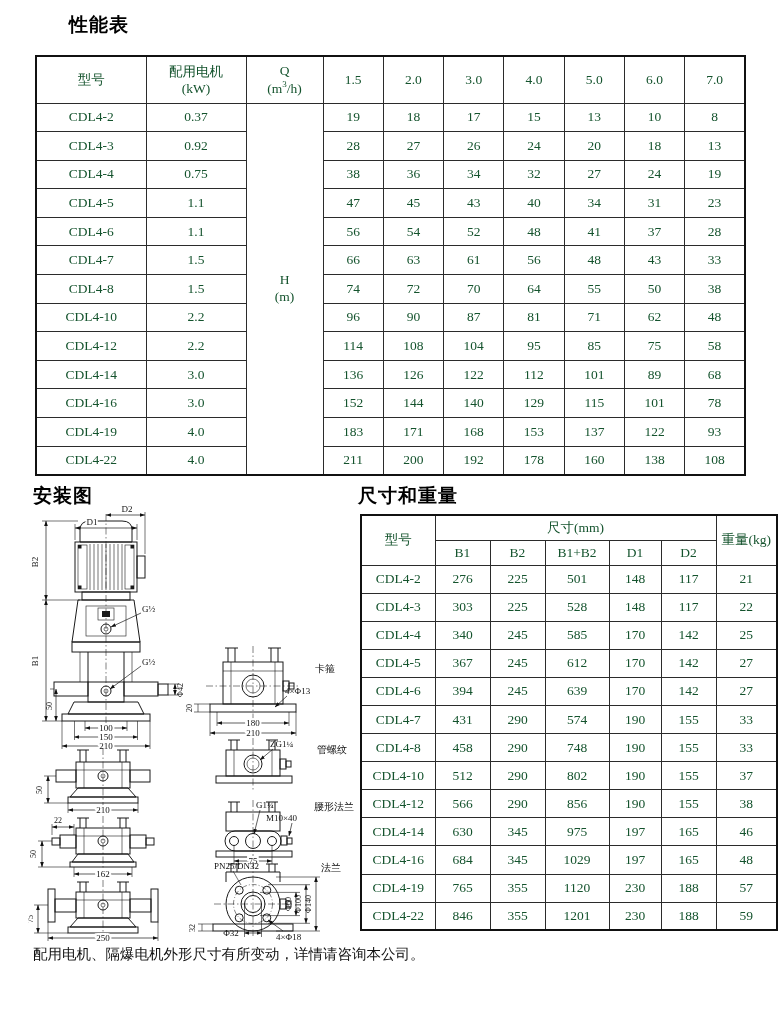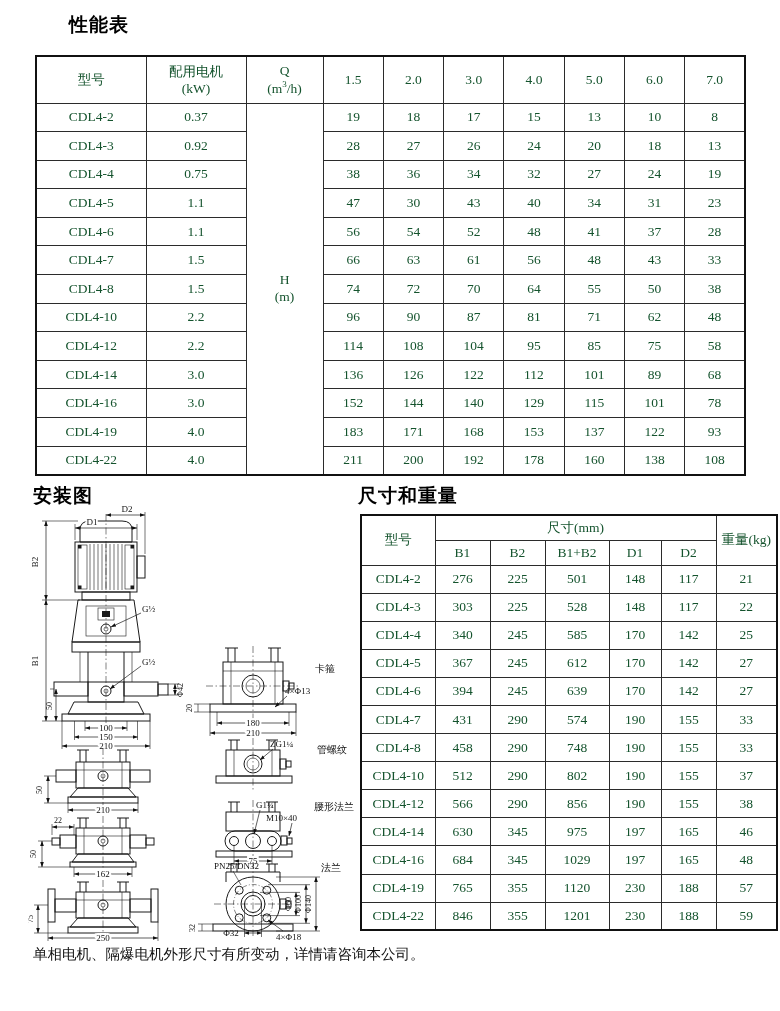--- a/index.html
+++ b/index.html
@@ -118,21 +118,21 @@
           <td>32</td>
           <td>27</td>
           <td>24</td>
           <td>19</td>
         </tr>
 
         <tr>
           <td>CDL4-5</td>
           <td>1.1</td>
           <td>47</td>
-          <td>30</td>
+          <td>45</td>
           <td>43</td>
           <td>40</td>
           <td>34</td>
           <td>31</td>
           <td>23</td>
         </tr>
 
         <tr>
           <td>CDL4-6</td>
           <td>1.1</td>
@@ -640,16 +640,16 @@
           <td>1201</td>
           <td>230</td>
           <td>188</td>
           <td>59</td>
         </tr>
 
     </tbody>
   </table>
 
   <div class="notes">
-    <div>单相电机、隔爆电机外形尺寸有所变动，详情请咨询本公司。</div>
+    <div>配用电机、隔爆电机外形尺寸有所变动，详情请咨询本公司。</div>
   </div>
 
 </div>
 
 </body></html>

